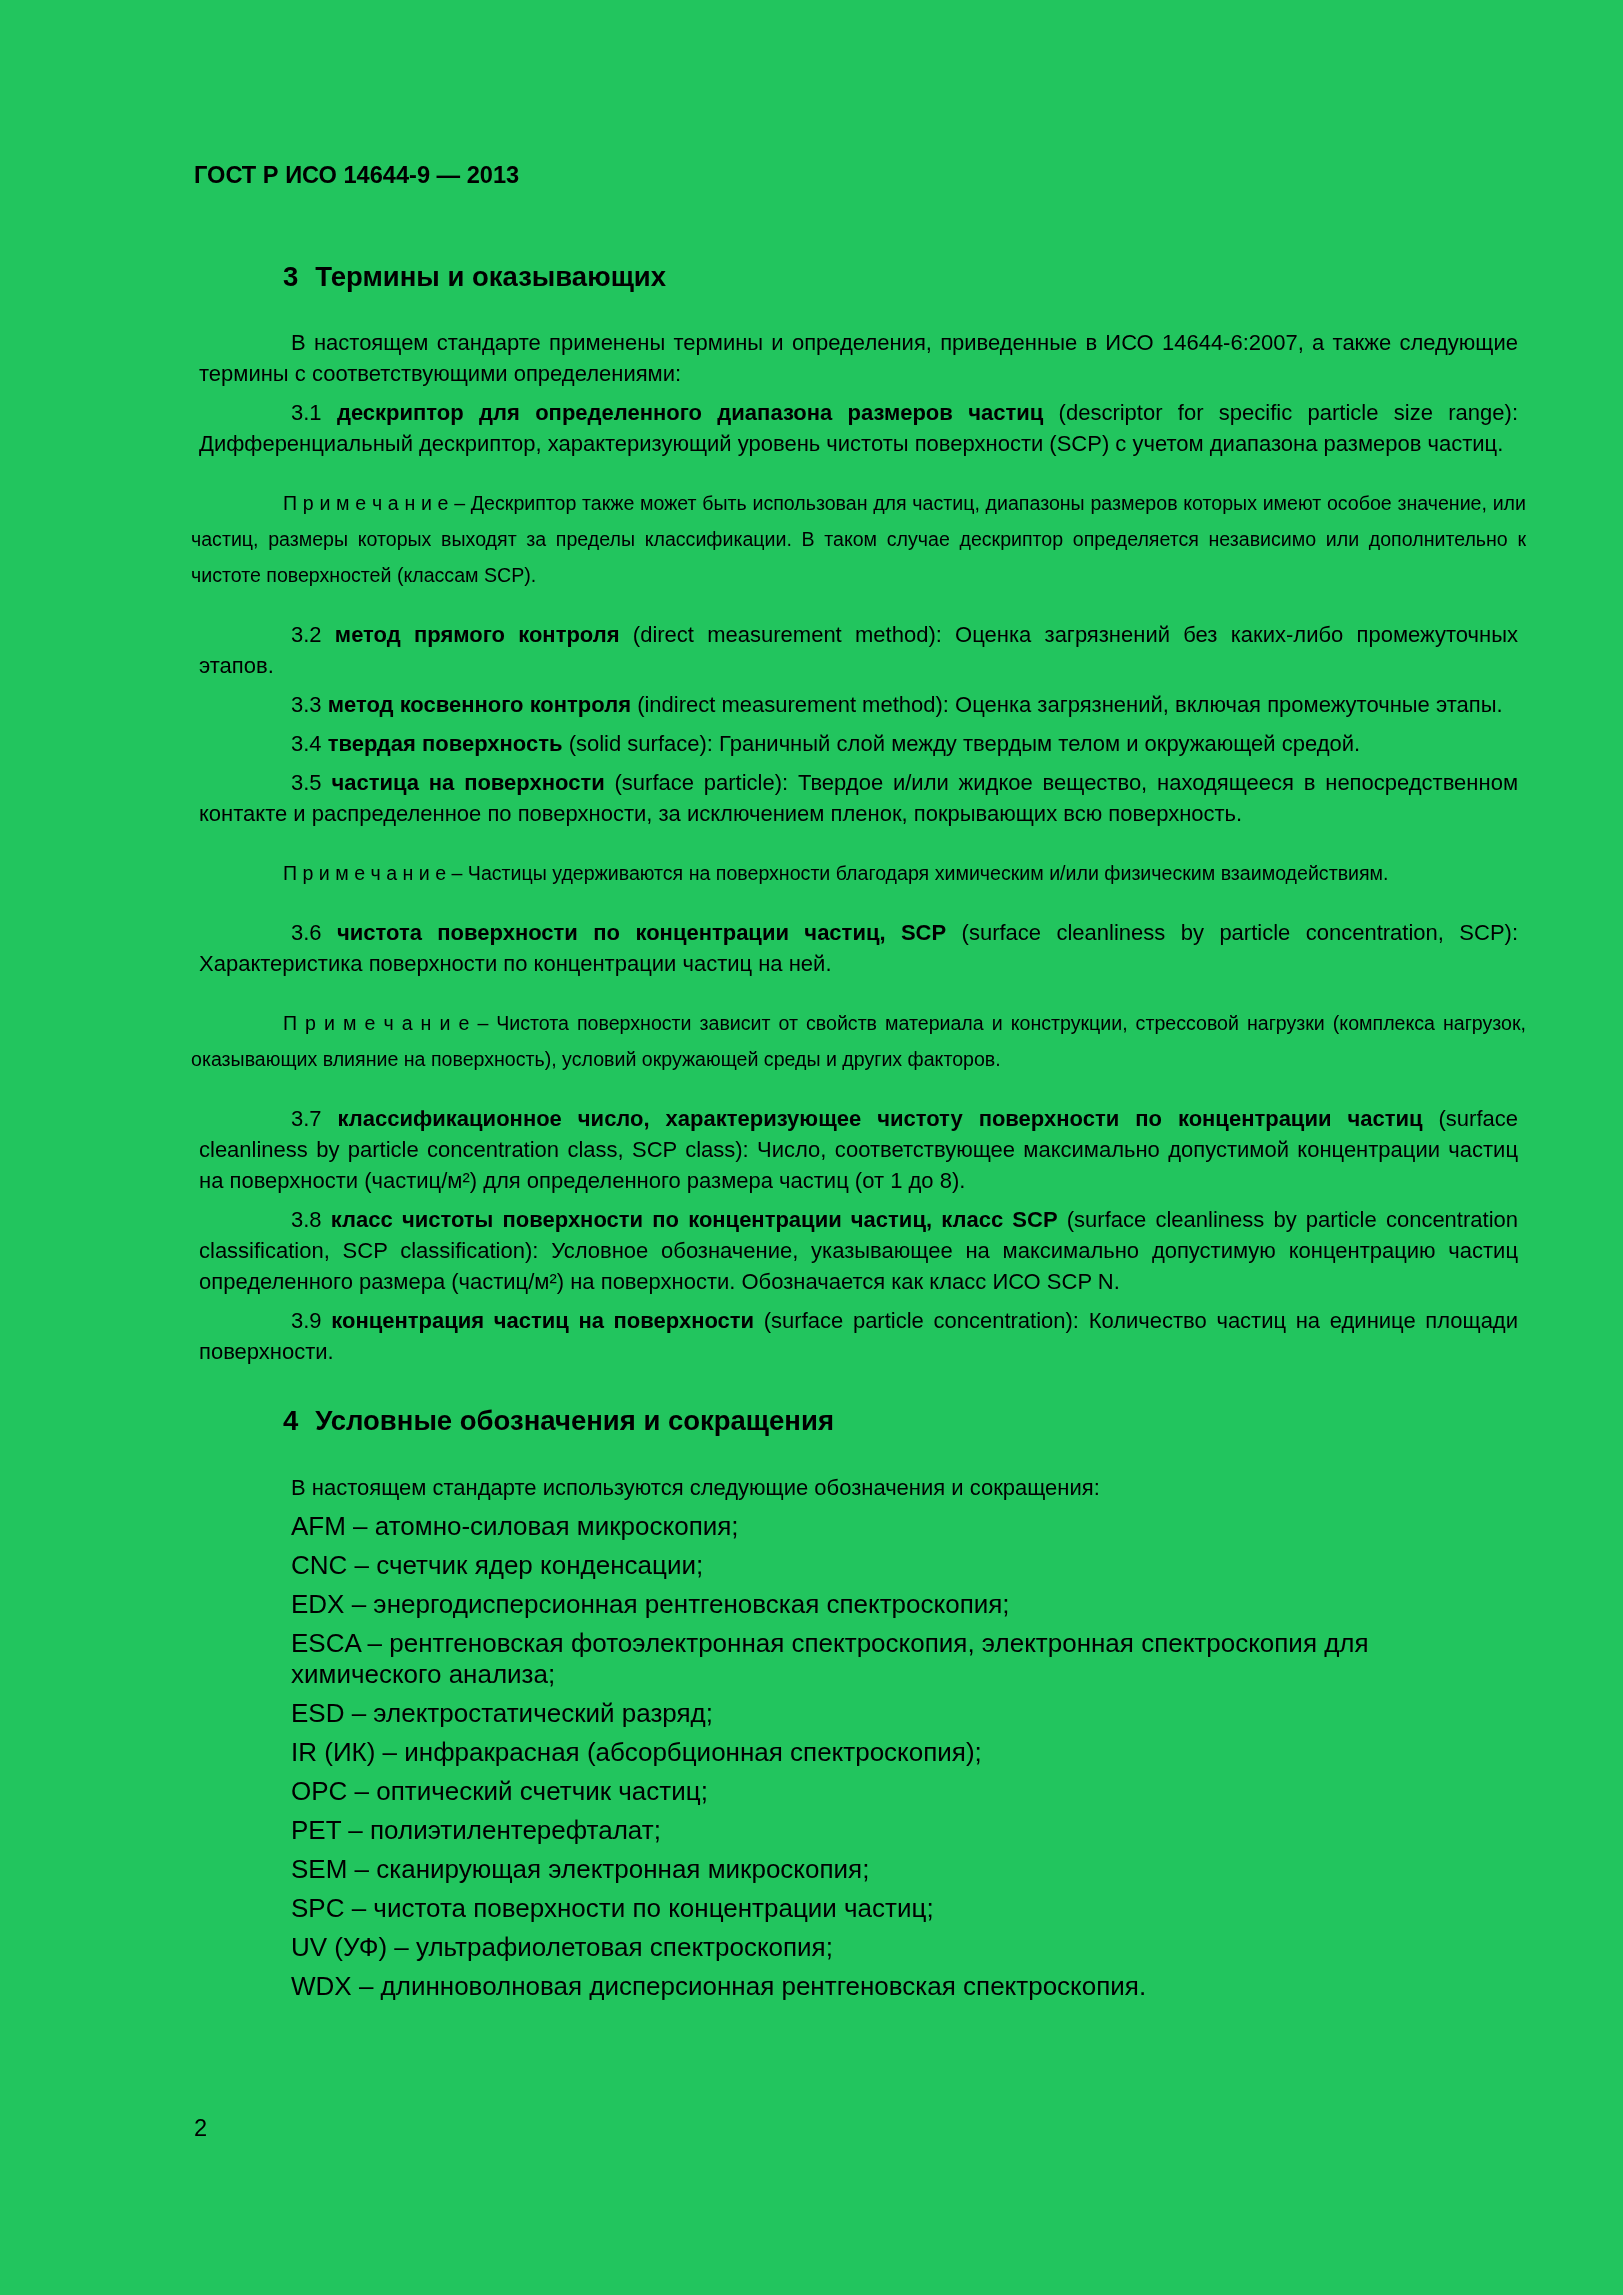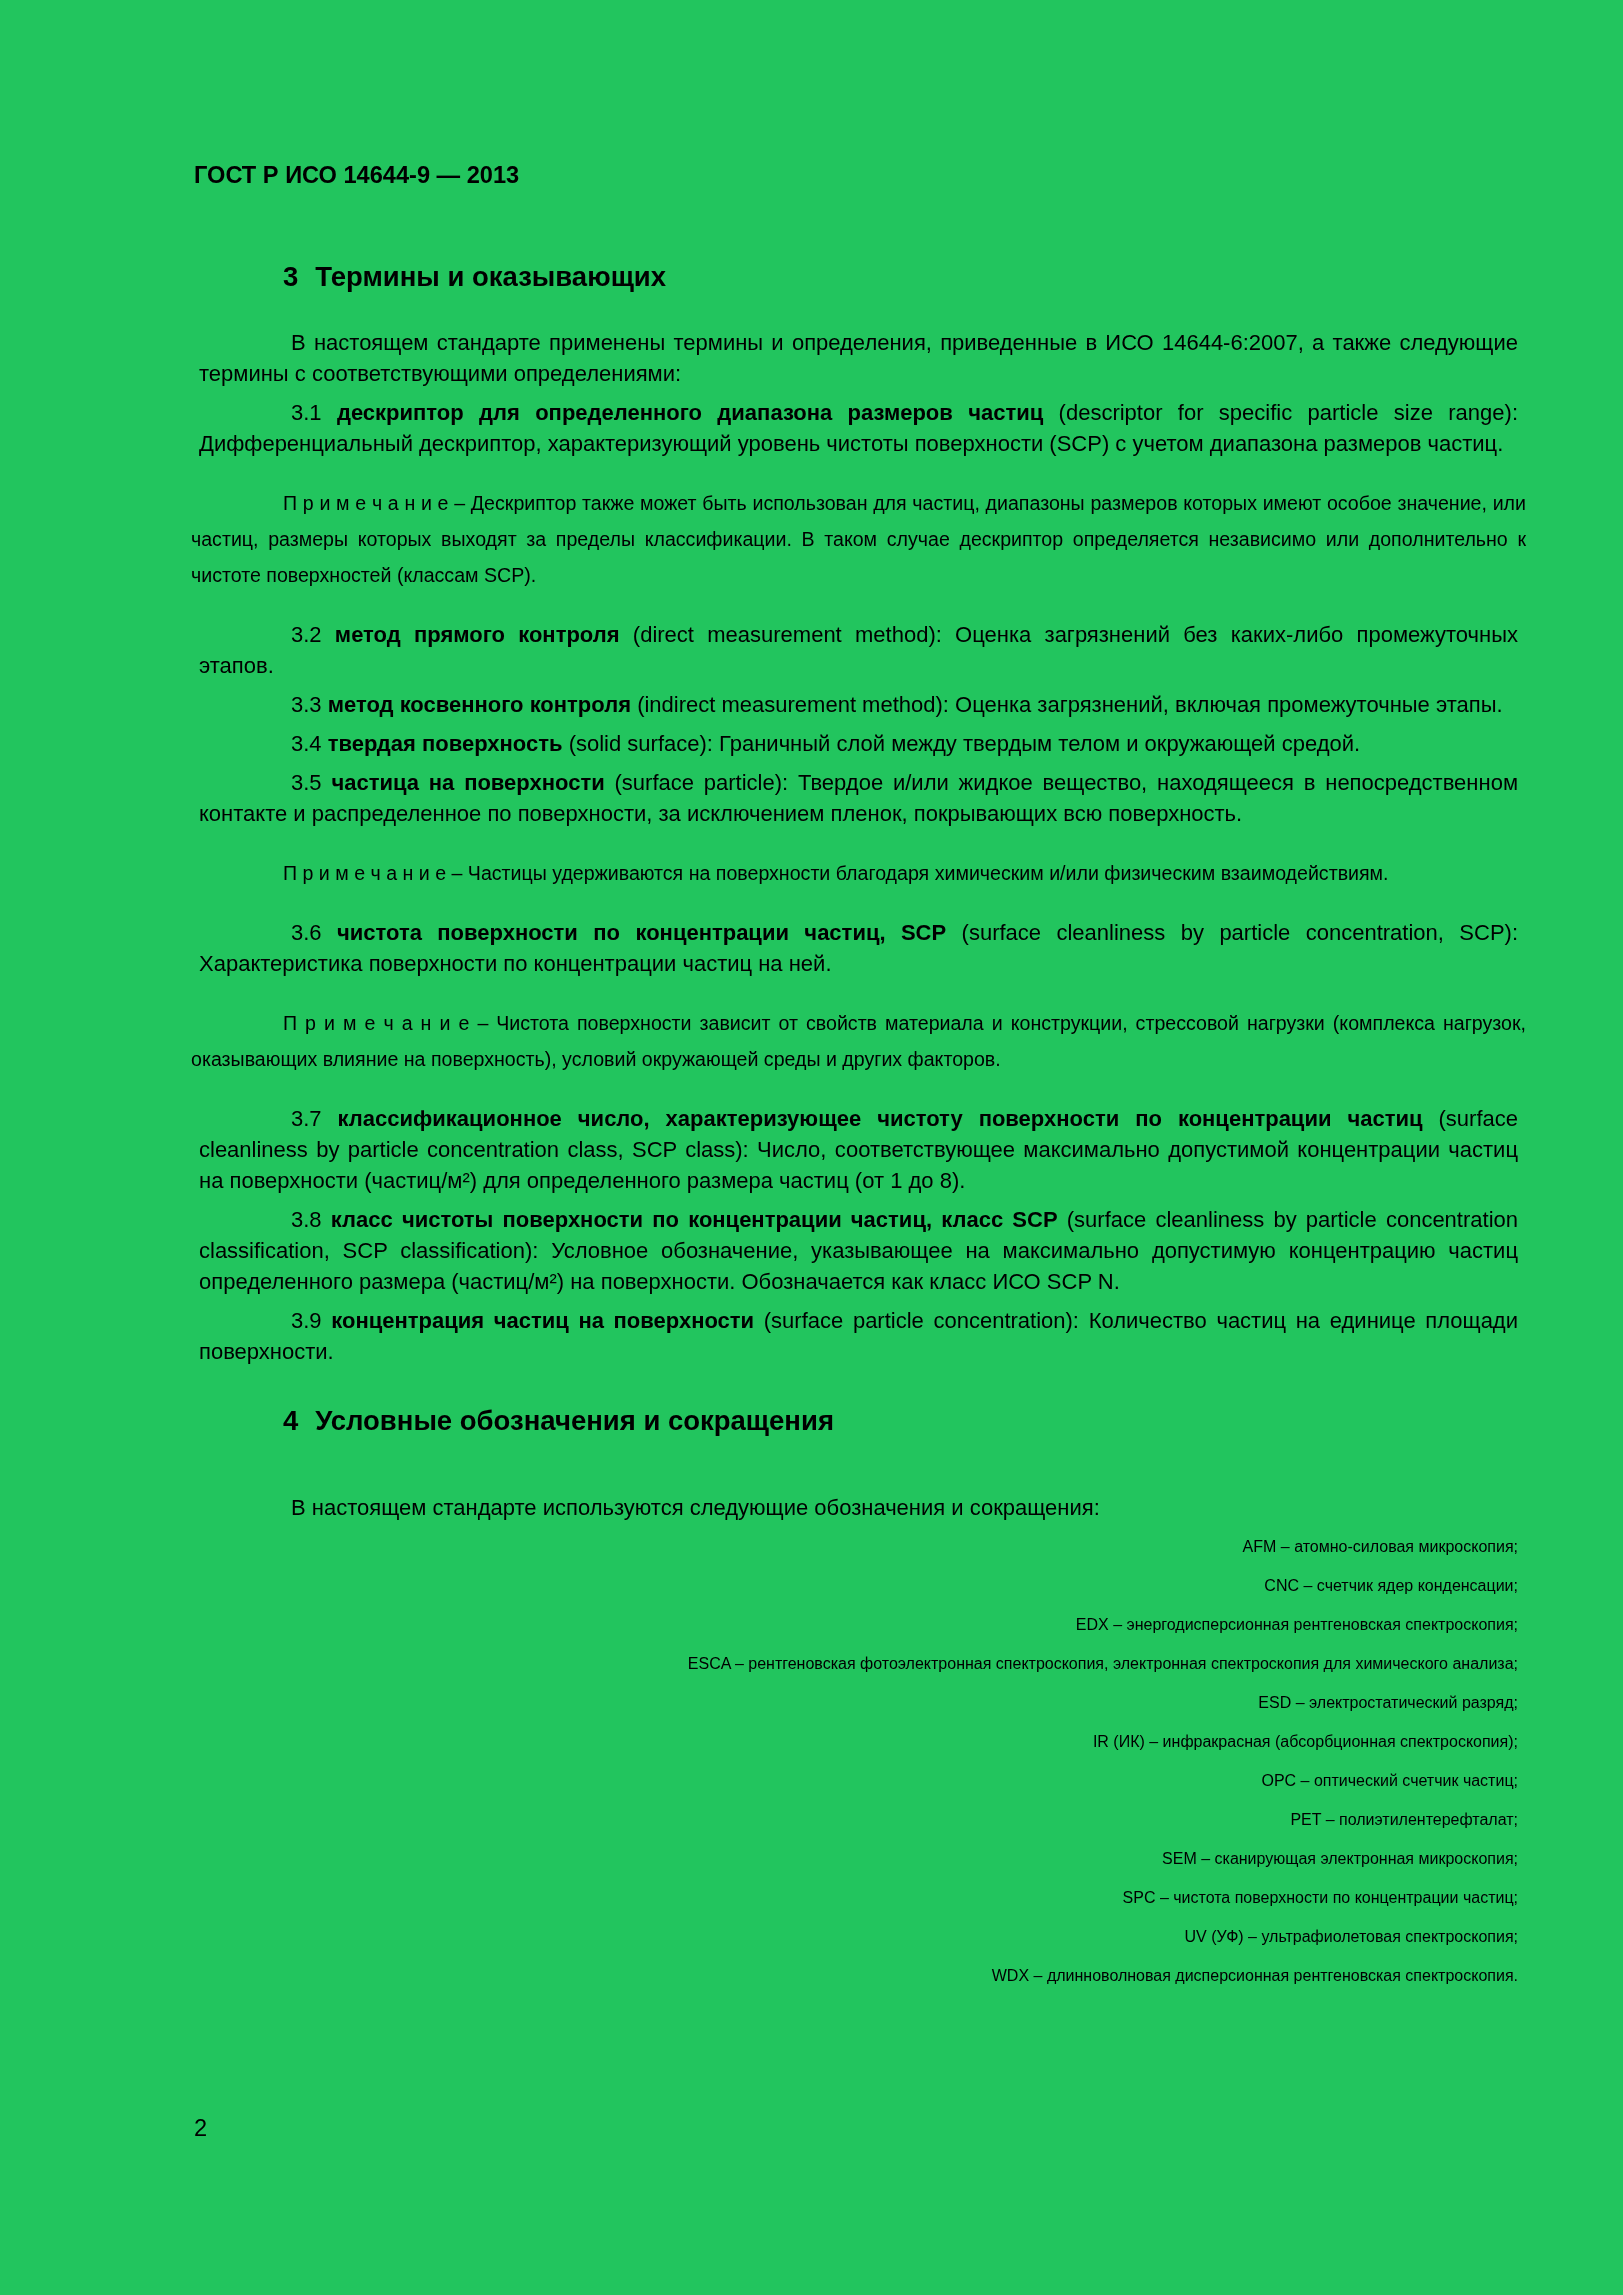--- a/index.html
+++ b/index.html
@@ -27,39 +27,39 @@
     width: 1335px;
   }
   .sec-title {
     font-size: 27.5px;
     font-weight: bold;
     line-height: 34px;
     margin: 0 0 33px 92px;
     padding: 0;
   }
   .sec-title .sec-num { margin-right: 17px; }
-  .sec-title.sec4 { margin-top: 37px; margin-bottom: 54px; }
+  .sec-title.sec4 { margin-top: 37px; margin-bottom: 34px; }
   .blocks p { margin: 8px; padding: 0; }
   .blk.body {
     font-size: 22px;
     line-height: 31px;
     text-align: justify;
     text-indent: 92px;
   }
   .blk.note {
     font-size: 19.6px;
     line-height: 36px;
     text-align: justify;
     text-indent: 92px;
     margin: 26px 0 !important;
   }
   .blk.abbr {
-    font-size: 16px;
+    font-size: 26px;
     line-height: 31px;
-    text-align: right;
+    text-align: left;
     padding-left: 92px;
     text-indent: 0;
   }
   .b { font-weight: bold; }
   .i { }
   .page-number {
     position: absolute;
     left: 194px;
     top: 2115px;
     font-size: 23.6px;

